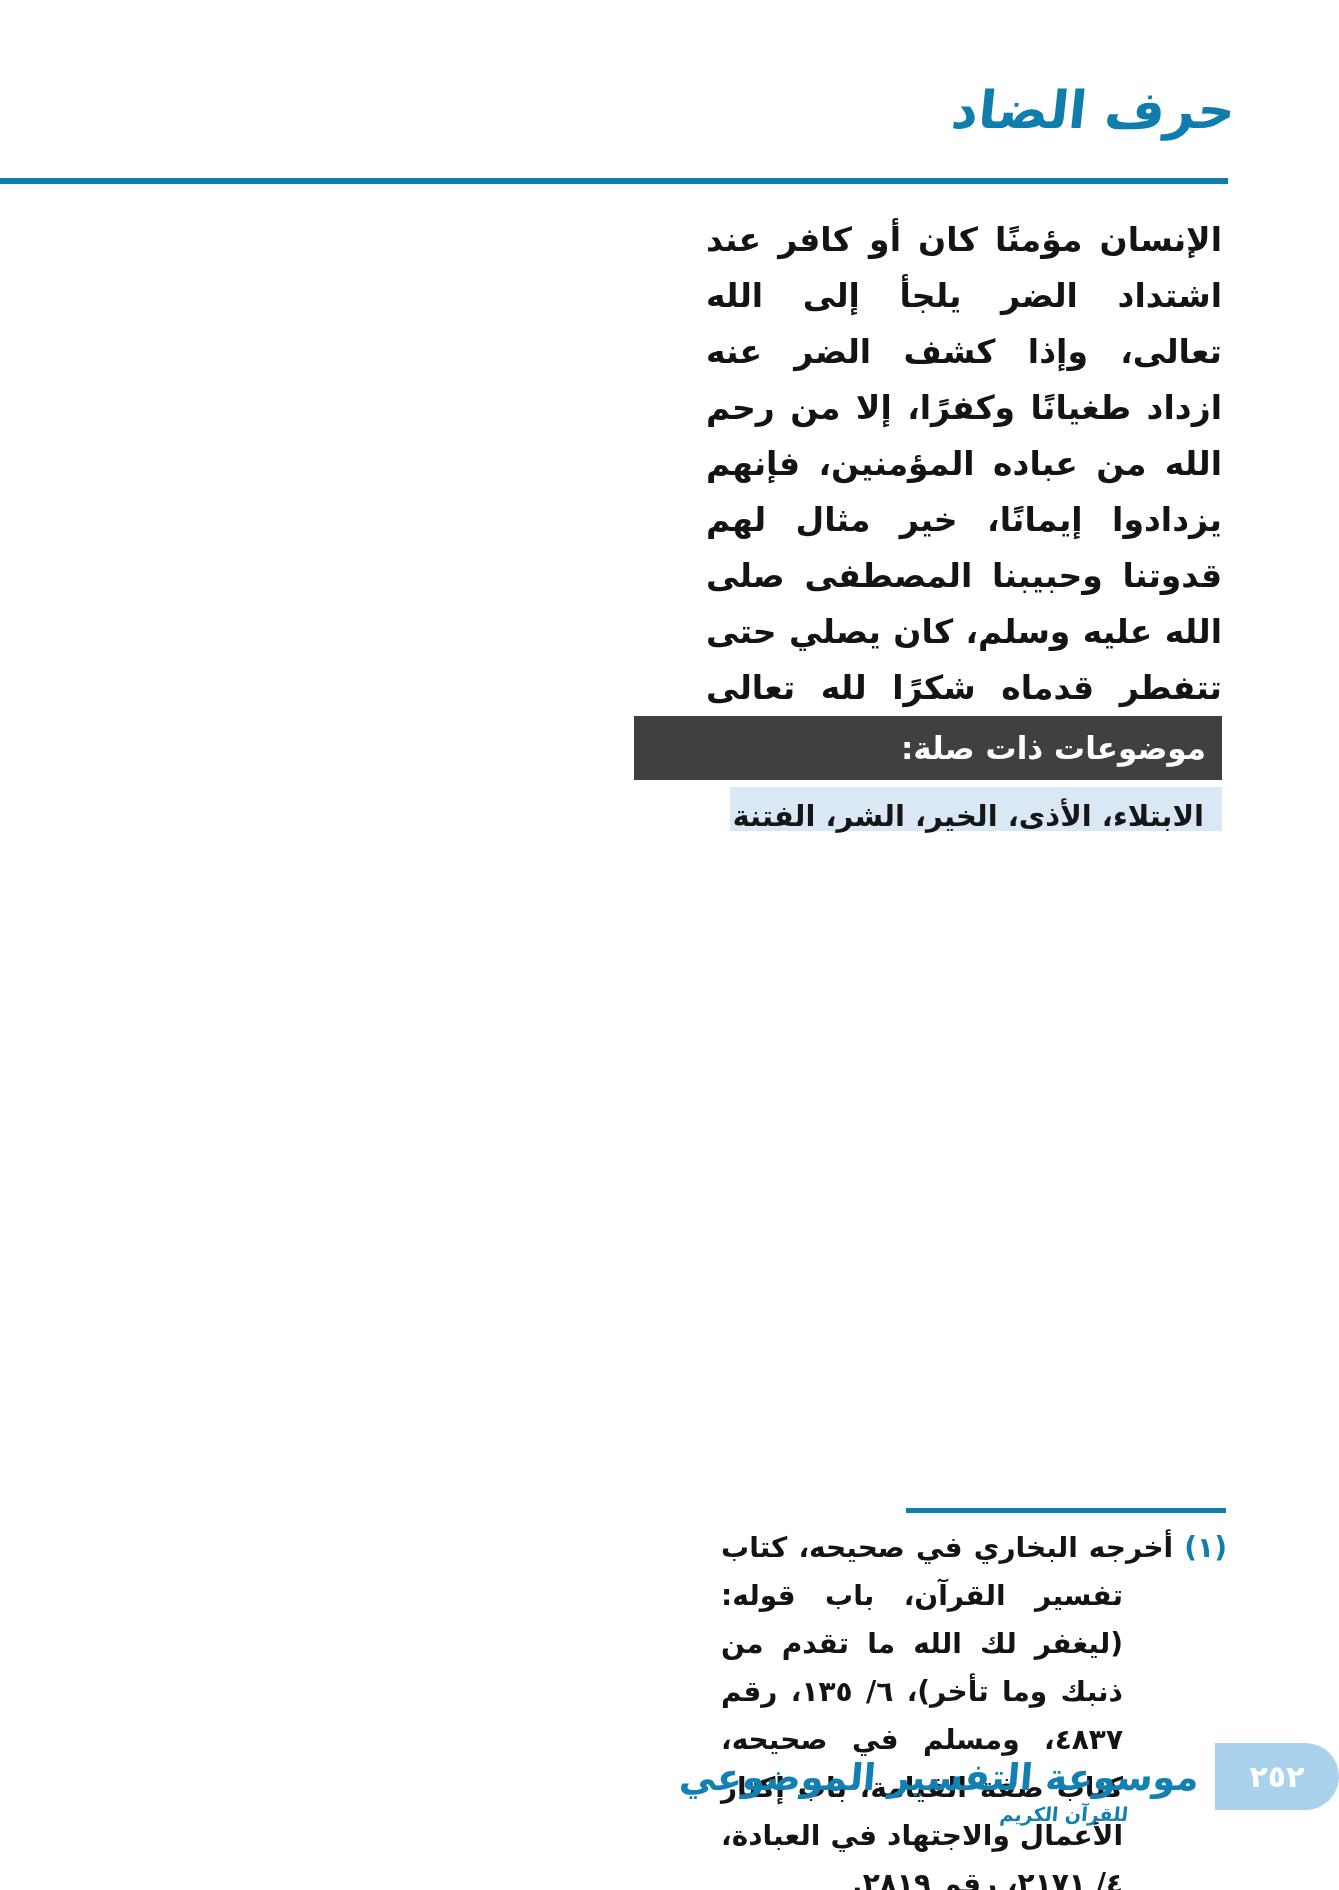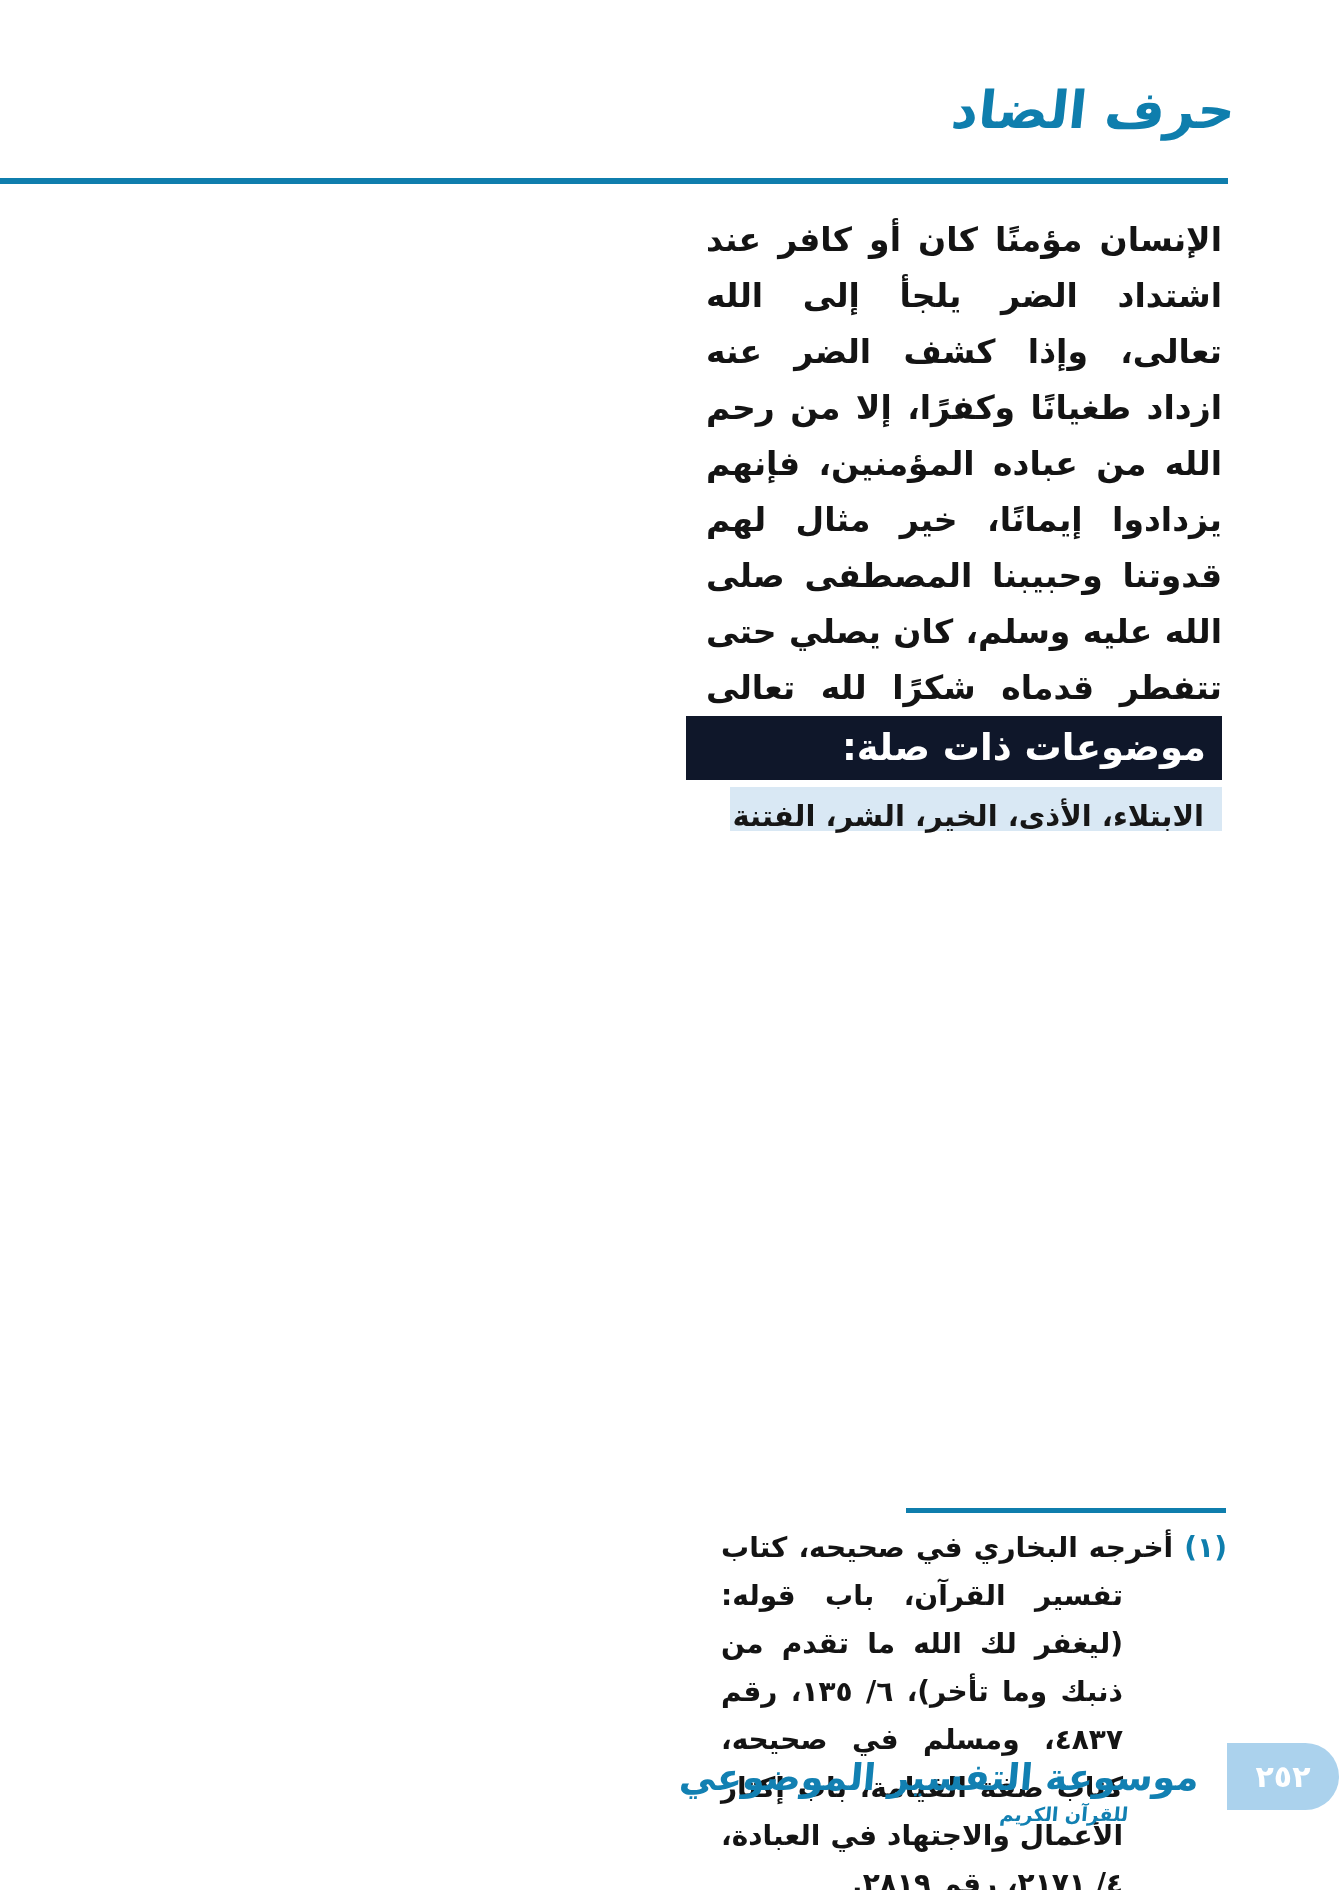--- a/index.html
+++ b/index.html
@@ -58,25 +58,25 @@
     font-weight: bold;
     vertical-align: super;
     line-height: 0;
   }
 
   
   .related-label-bar {
     position: absolute;
     top: 716px;
     right: 117px;
-    width: 536px;
+    width: 588px;
     height: 64px;
-    background: #0f172a;
+    background: #404040;
     color: #ffffff;
-    font-size: 37px;
+    font-size: 31px;
     font-weight: bold;
     line-height: 64px;
     padding-right: 16px;
     box-sizing: border-box;
     direction: rtl;
   }
   .related-topics-bar {
     position: absolute;
     top: 787px;
     right: 117px;
@@ -142,21 +142,21 @@
     font-size: 19px;
     font-weight: bold;
     line-height: 24px;
     margin-top: 2px;
     transform: skewX(-5deg);
   }
   .page-number-badge {
     position: absolute;
     top: 1743px;
     right: 0;
-    width: 112px;
+    width: 124px;
     height: 67px;
     background: #abd2ed;
     border-radius: 0 34px 34px 0; 
     color: #ffffff;
     font-size: 30px;
     font-weight: bold;
     line-height: 67px;
     text-align: center;
     letter-spacing: 5px;
   }

